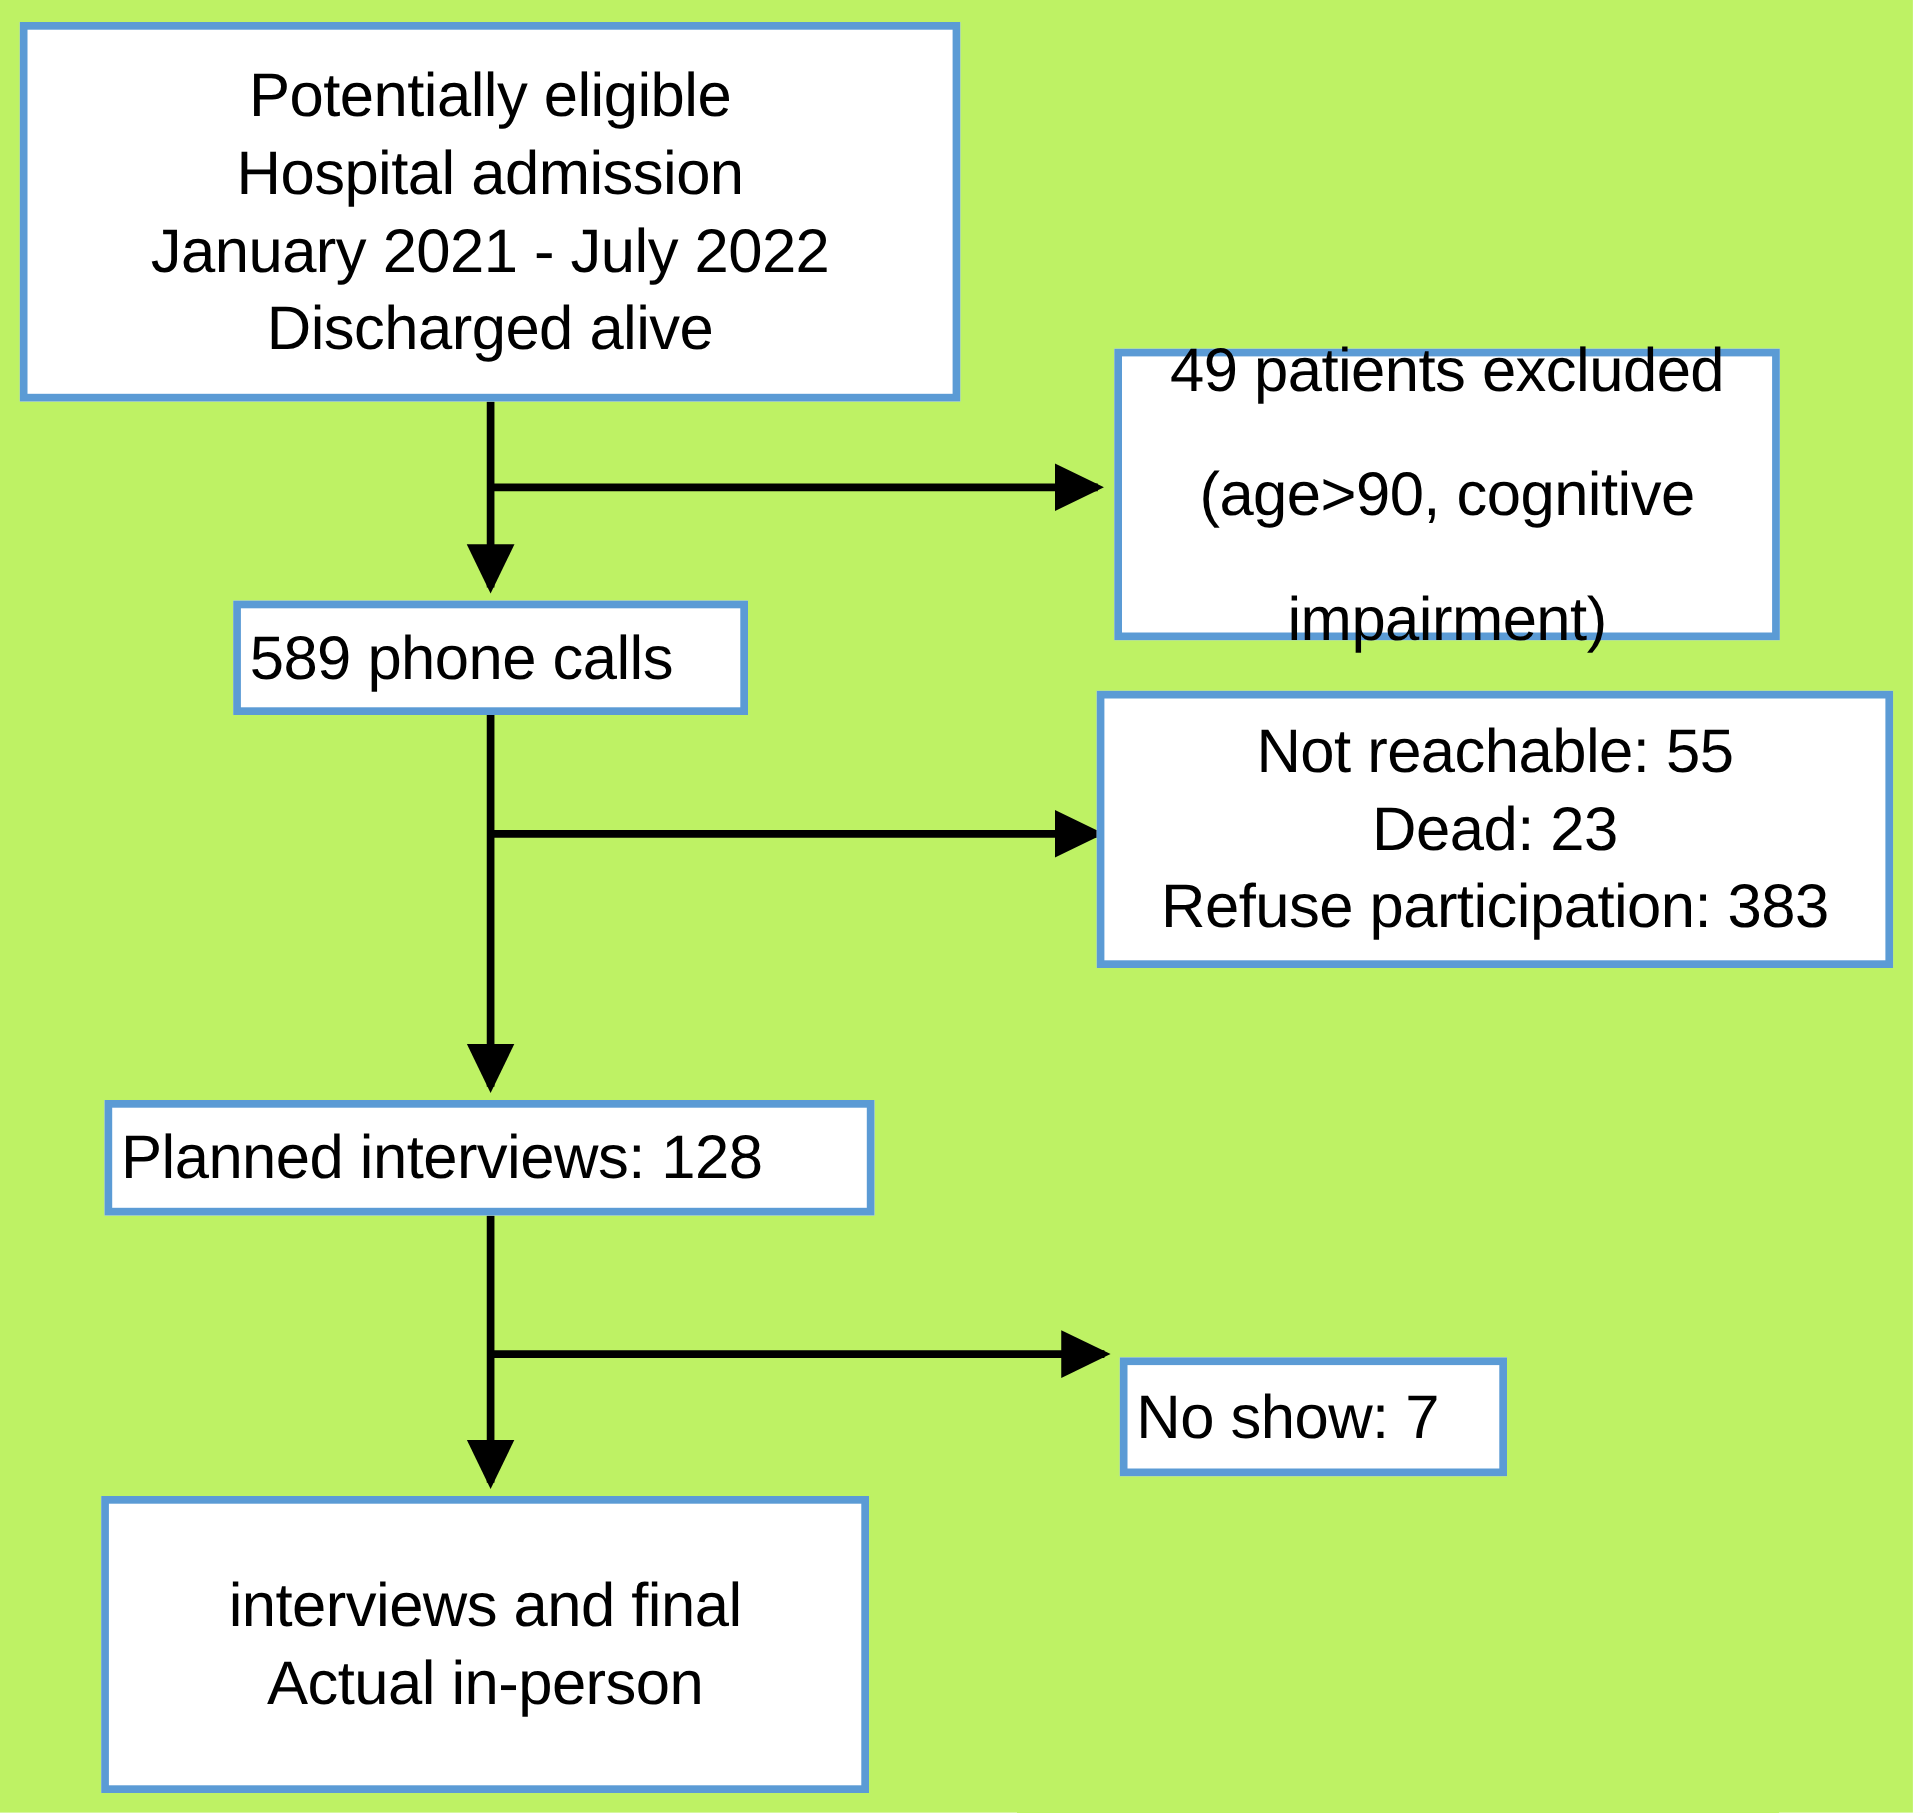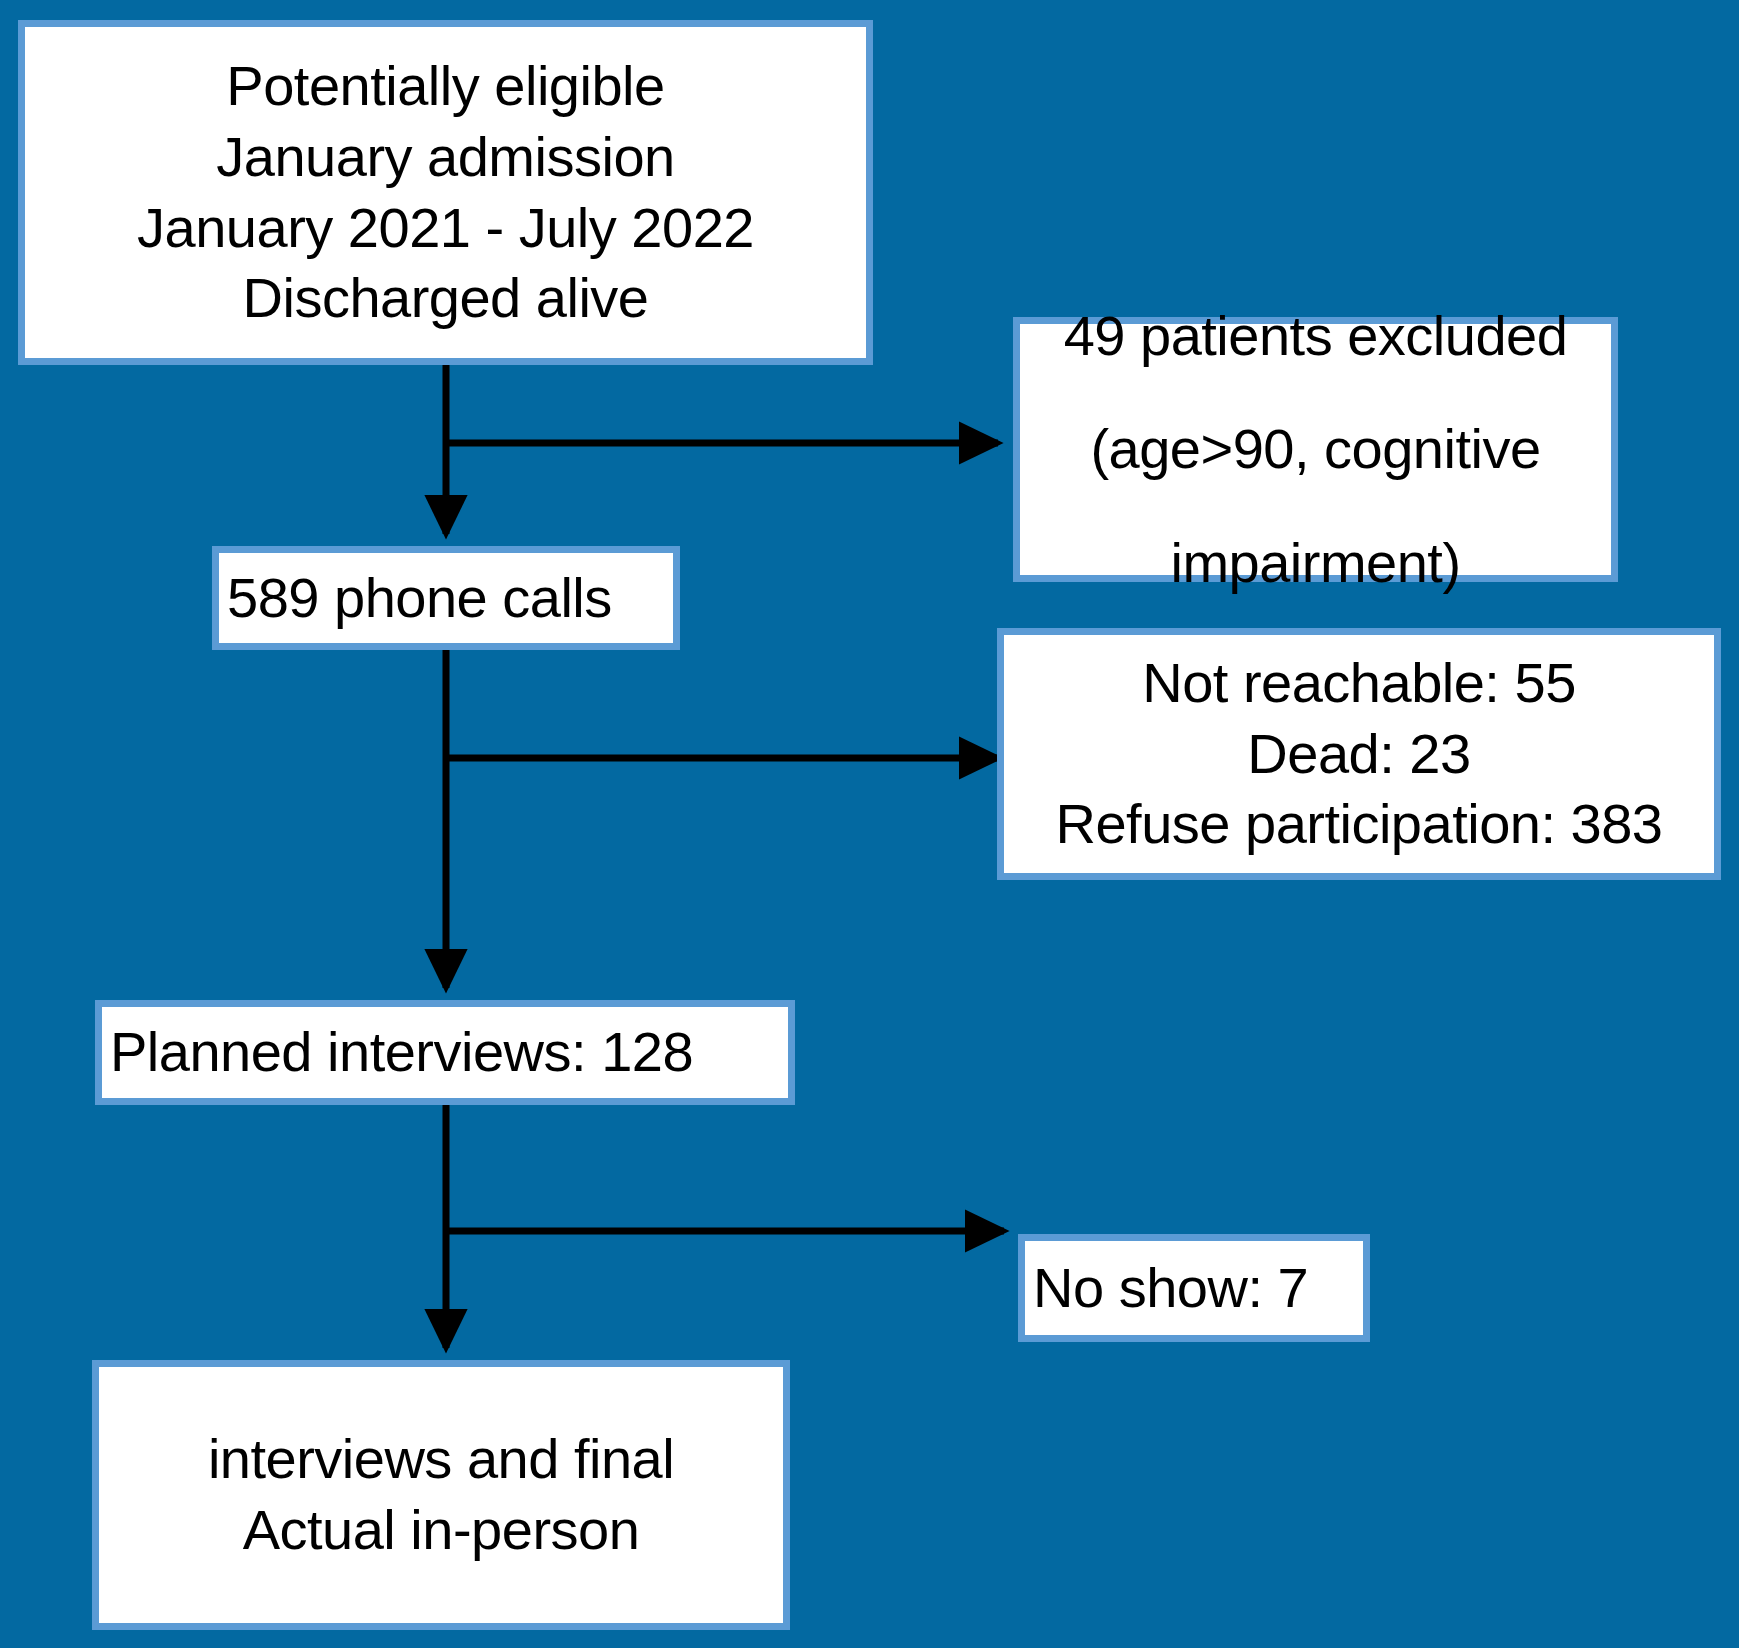--- a/index.html
+++ b/index.html
@@ -4,21 +4,21 @@
 <style>
   html, body {
     margin: 0;
     padding: 0;
     background: #ffffff;
   }
   #canvas {
     position: relative;
     width: 1739px;
     height: 1648px;
-    background: #0369a1;
+    background: #bef264;
     font-family: "Liberation Sans", "DejaVu Sans", sans-serif;
     overflow: hidden;
   }
   .node {
     position: absolute;
     box-sizing: border-box;
     border: 7px solid #5B9BD5;
     background: #ffffff;
     display: flex;
     flex-direction: column;
@@ -90,21 +90,21 @@
       <line x1="446" y1="1105" x2="446" y2="1348" stroke="#000000" stroke-width="7" marker-end="url(#arrowhead)"></line>
     </g>
 
     <g>
       <line x1="446" y1="1231" x2="1004" y2="1231" stroke="#000000" stroke-width="7" marker-end="url(#arrowhead)"></line>
     </g>
   </svg>
 
   <div class="node" id="node-eligible">
     <span class="line">Potentially eligible</span>
-    <span class="line">January admission</span>
+    <span class="line">Hospital admission</span>
     <span class="line">January 2021 - July 2022</span>
     <span class="line">Discharged alive</span>
   </div>
 
   <div class="node" id="node-excluded">
     <span class="line">49 patients excluded</span>
     <span class="line">(age&gt;90, cognitive</span>
     <span class="line">impairment)</span>
   </div>
 

